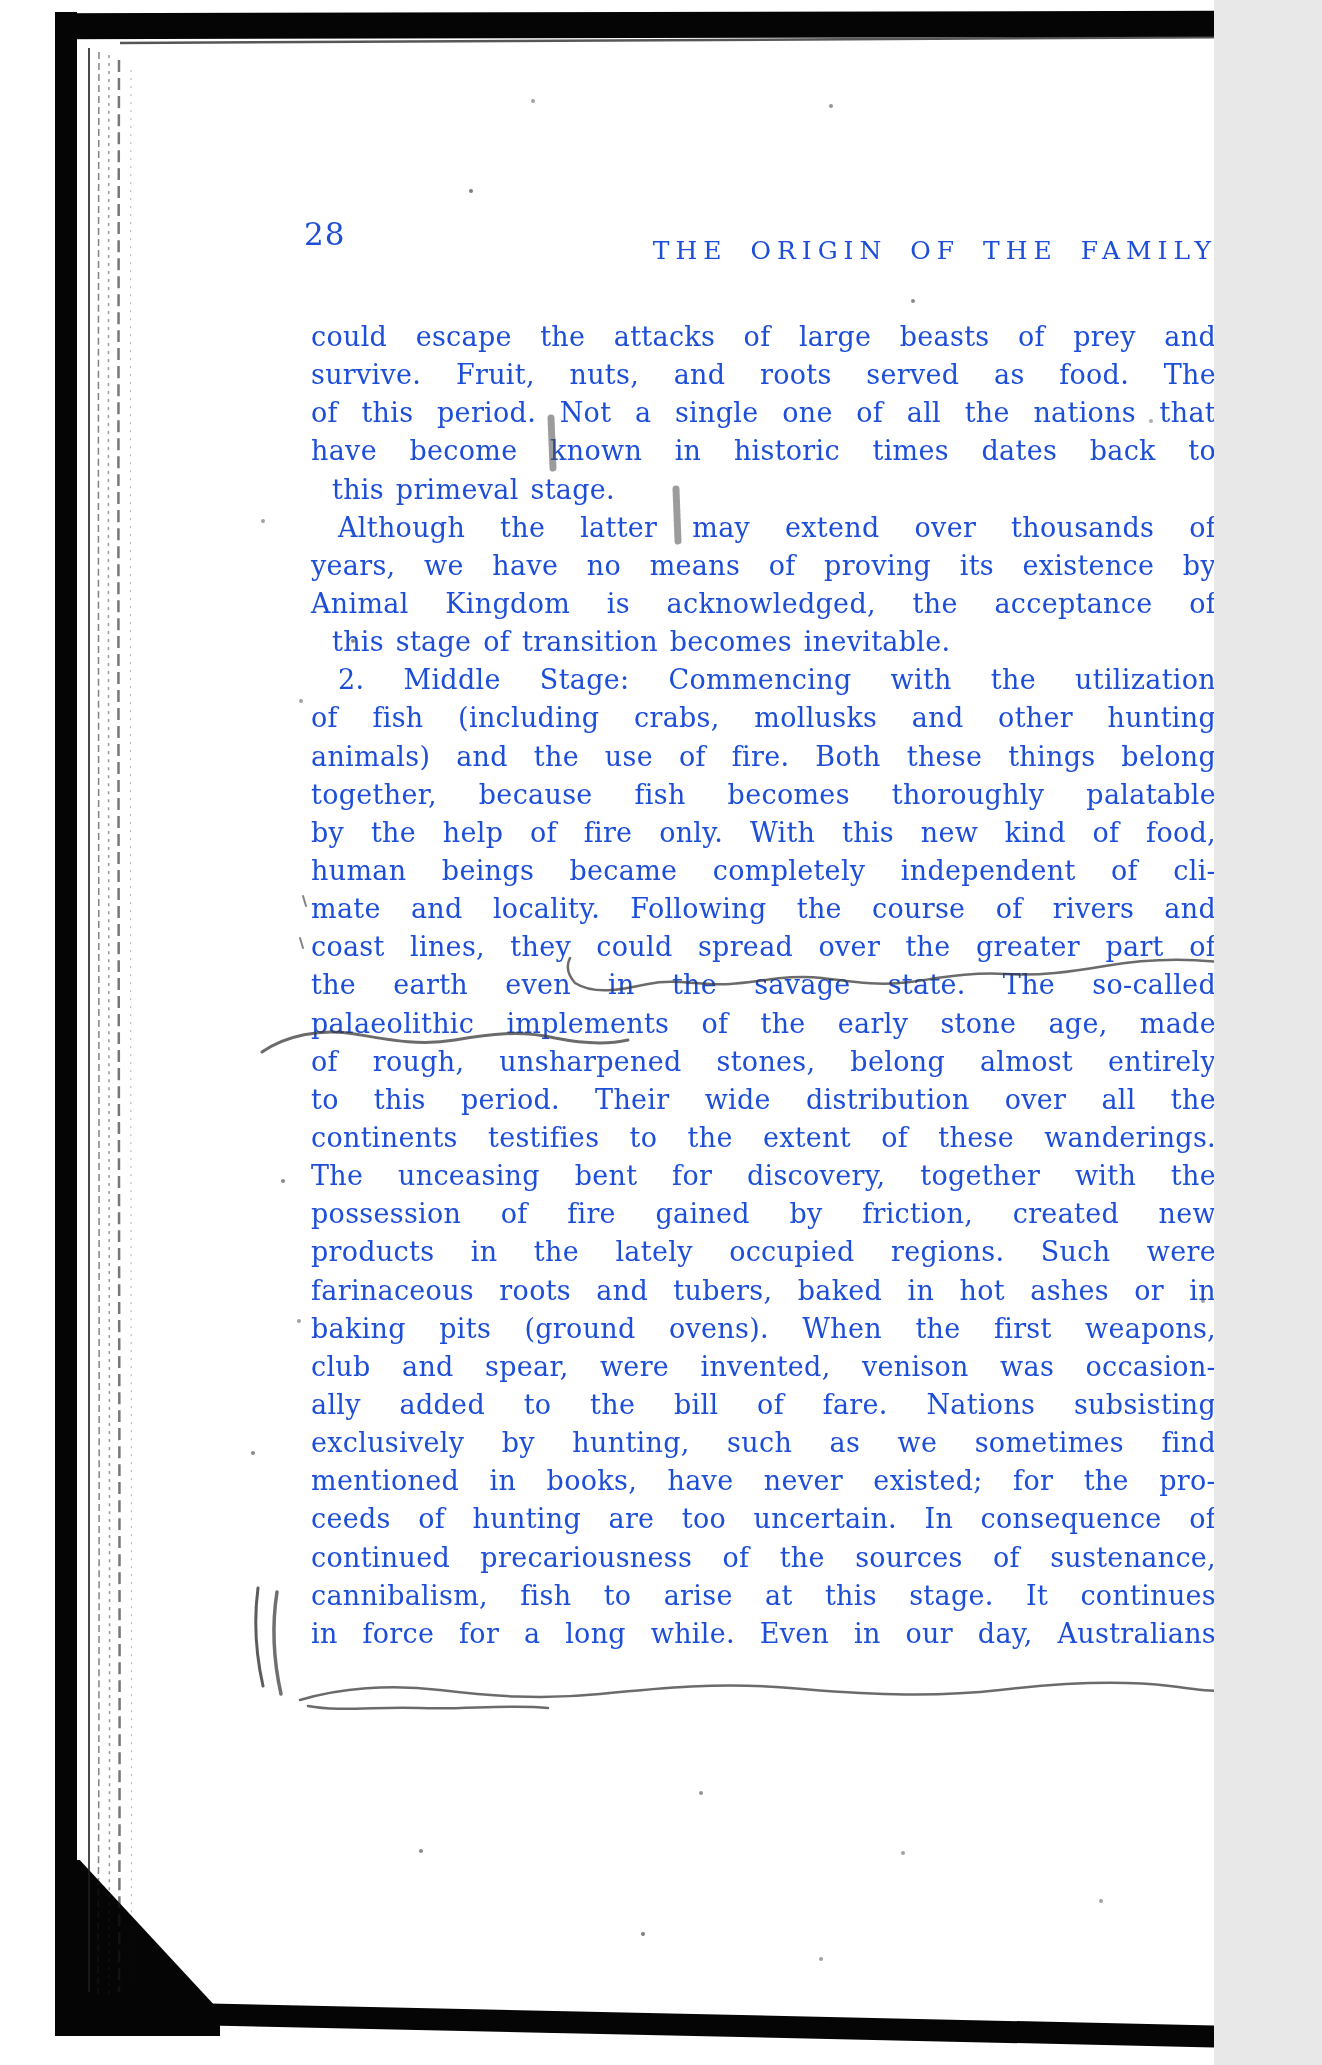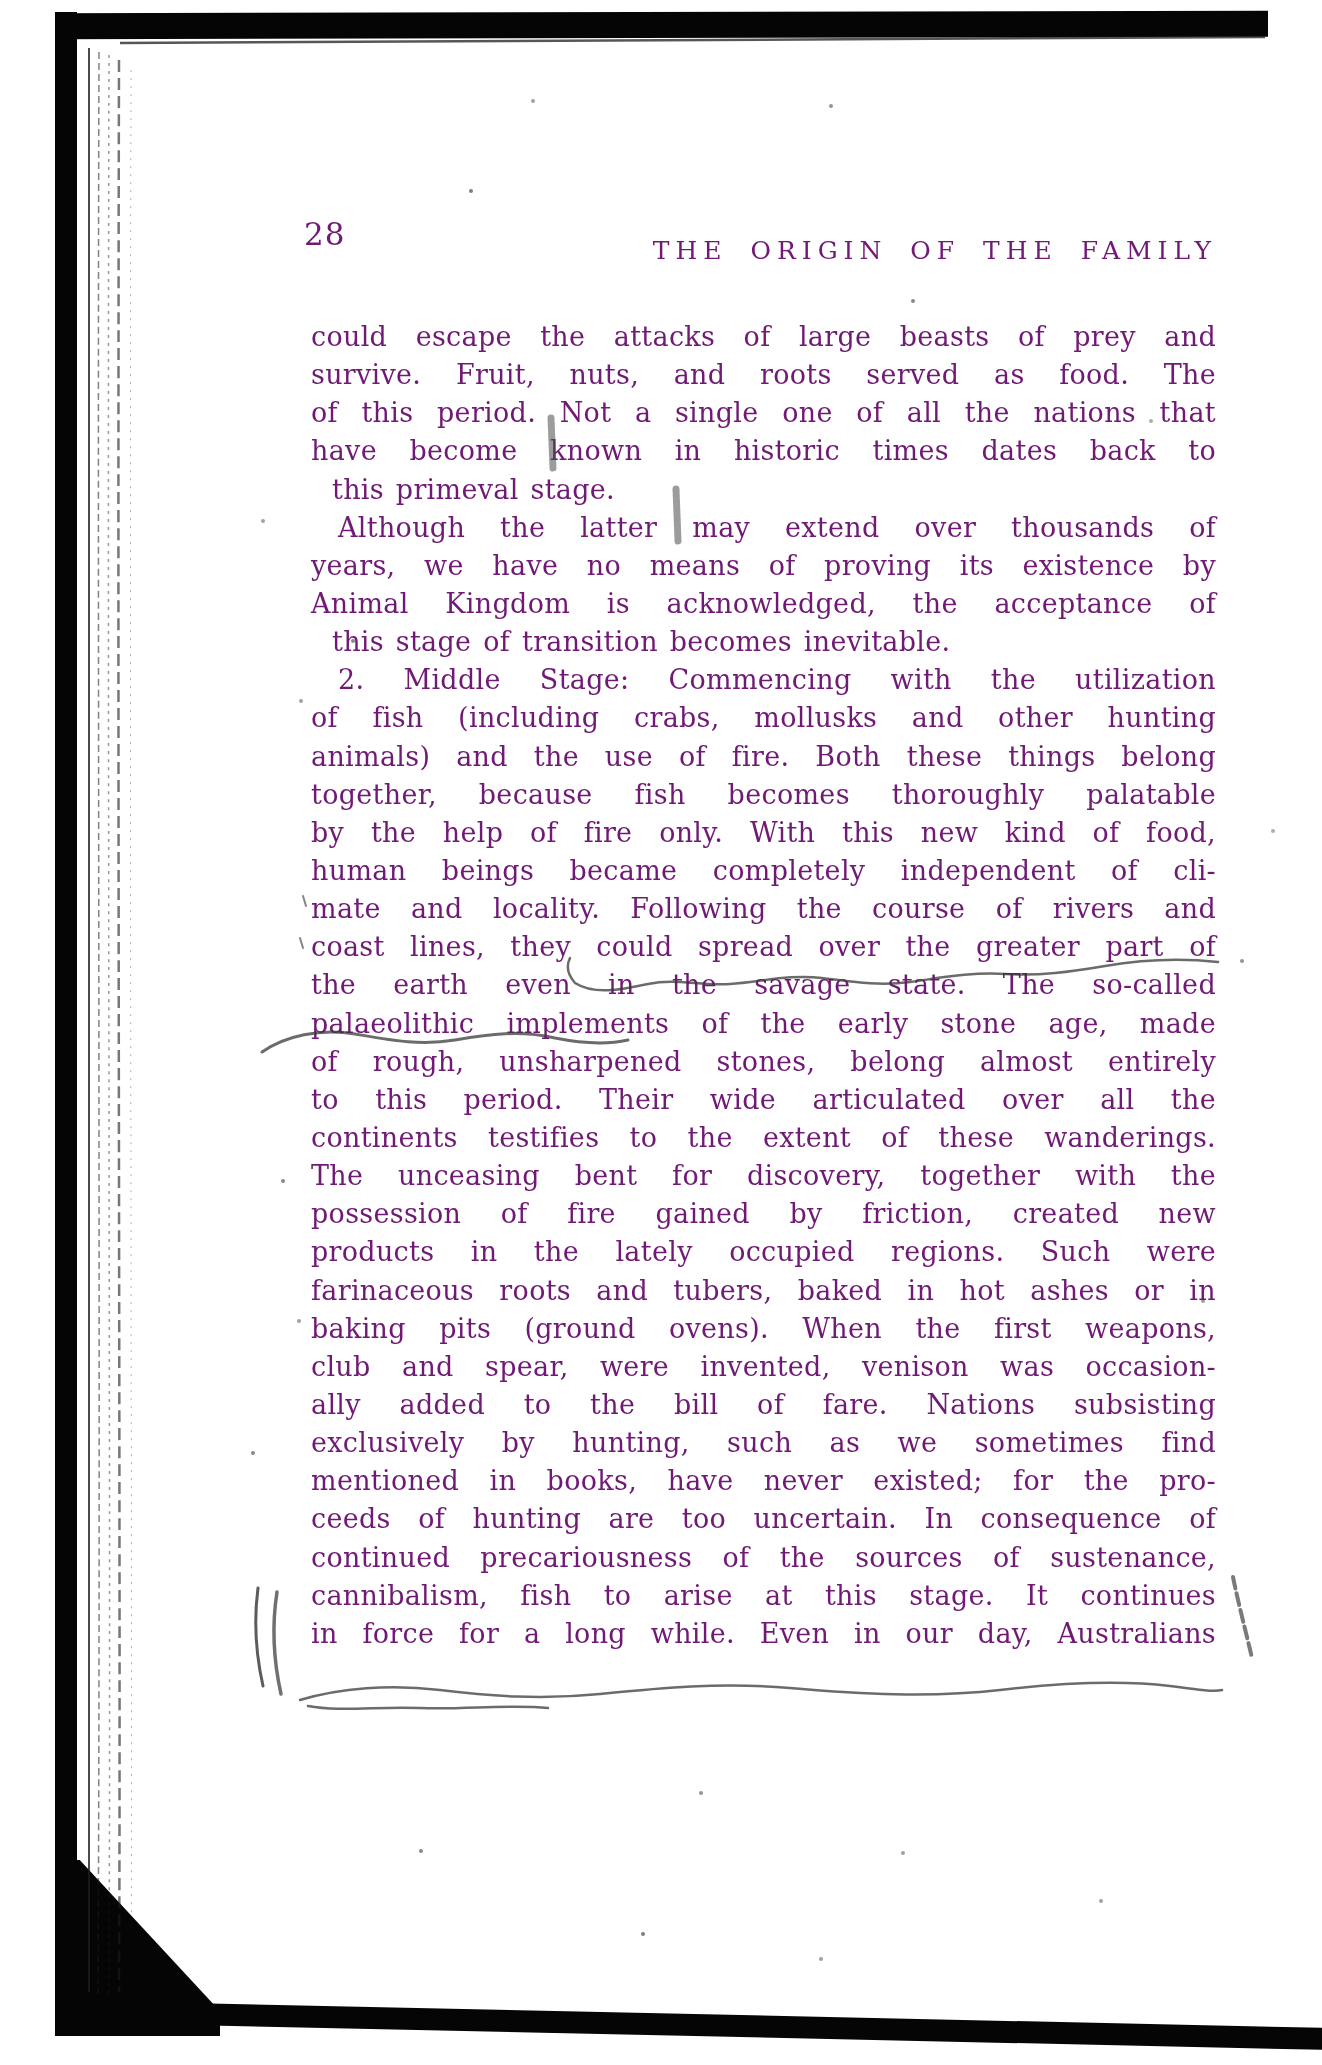--- a/index.html
+++ b/index.html
@@ -1,22 +1,22 @@
 <!DOCTYPE html>
 <html><head>
 <meta charset="utf-8">
 <style>
   html,body{margin:0;padding:0;background:#e8e8e8;}
   #scan-page{
     position:relative;
-    width:1322px;height:2065px;
+    width:1214px;height:2065px;
     background:#ffffff;
     overflow:hidden;
     font-family:"DejaVu Serif","Liberation Serif",serif;
-    color:#701a75;
+    color:#1d4ed8;
   }
   
   .band{position:absolute;background:#050505;}
   #band-top{left:55px;top:12px;width:1213px;height:26px;transform:rotate(-0.12deg);}
   #band-left{left:55px;top:12px;width:22px;height:1872px;}
   #blob-bottom-left{
     left:55px;top:1860px;width:165px;height:176px;
     clip-path:polygon(0 0,15% 0,100% 86%,100% 100%,0 100%);
   }
   #band-bottom{left:140px;top:2002px;width:1190px;height:22px;
@@ -88,21 +88,21 @@
       <div class="line">of fish (including crabs, mollusks and other hunting</div>
       <div class="line">animals) and the use of fire.  Both these things belong</div>
       <div class="line">together, because fish becomes thoroughly palatable</div>
       <div class="line">by the help of fire only.  With this new kind of food,</div>
       <div class="line">human beings became completely independent of cli-</div>
       <div class="line">mate and locality.  Following the course of rivers and</div>
       <div class="line">coast lines, they could spread over the greater part of</div>
       <div class="line">the earth even in the savage state.  The so-called</div>
       <div class="line">palaeolithic implements of the early stone age, made</div>
       <div class="line">of rough, unsharpened stones, belong almost entirely</div>
-      <div class="line">to this period.  Their wide articulated over all the</div>
+      <div class="line">to this period.  Their wide distribution over all the</div>
       <div class="line">continents testifies to the extent of these wanderings.</div>
       <div class="line">The unceasing bent for discovery, together with the</div>
       <div class="line">possession of fire gained by friction, created new</div>
       <div class="line">products in the lately occupied regions.  Such were</div>
       <div class="line">farinaceous roots and tubers, baked in hot ashes or in</div>
       <div class="line">baking pits (ground ovens).  When the first weapons,</div>
       <div class="line">club and spear, were invented, venison was occasion-</div>
       <div class="line">ally added to the bill of fare.  Nations subsisting</div>
       <div class="line">exclusively by hunting, such as we sometimes find</div>
       <div class="line">mentioned in books, have never existed; for the pro-</div>

